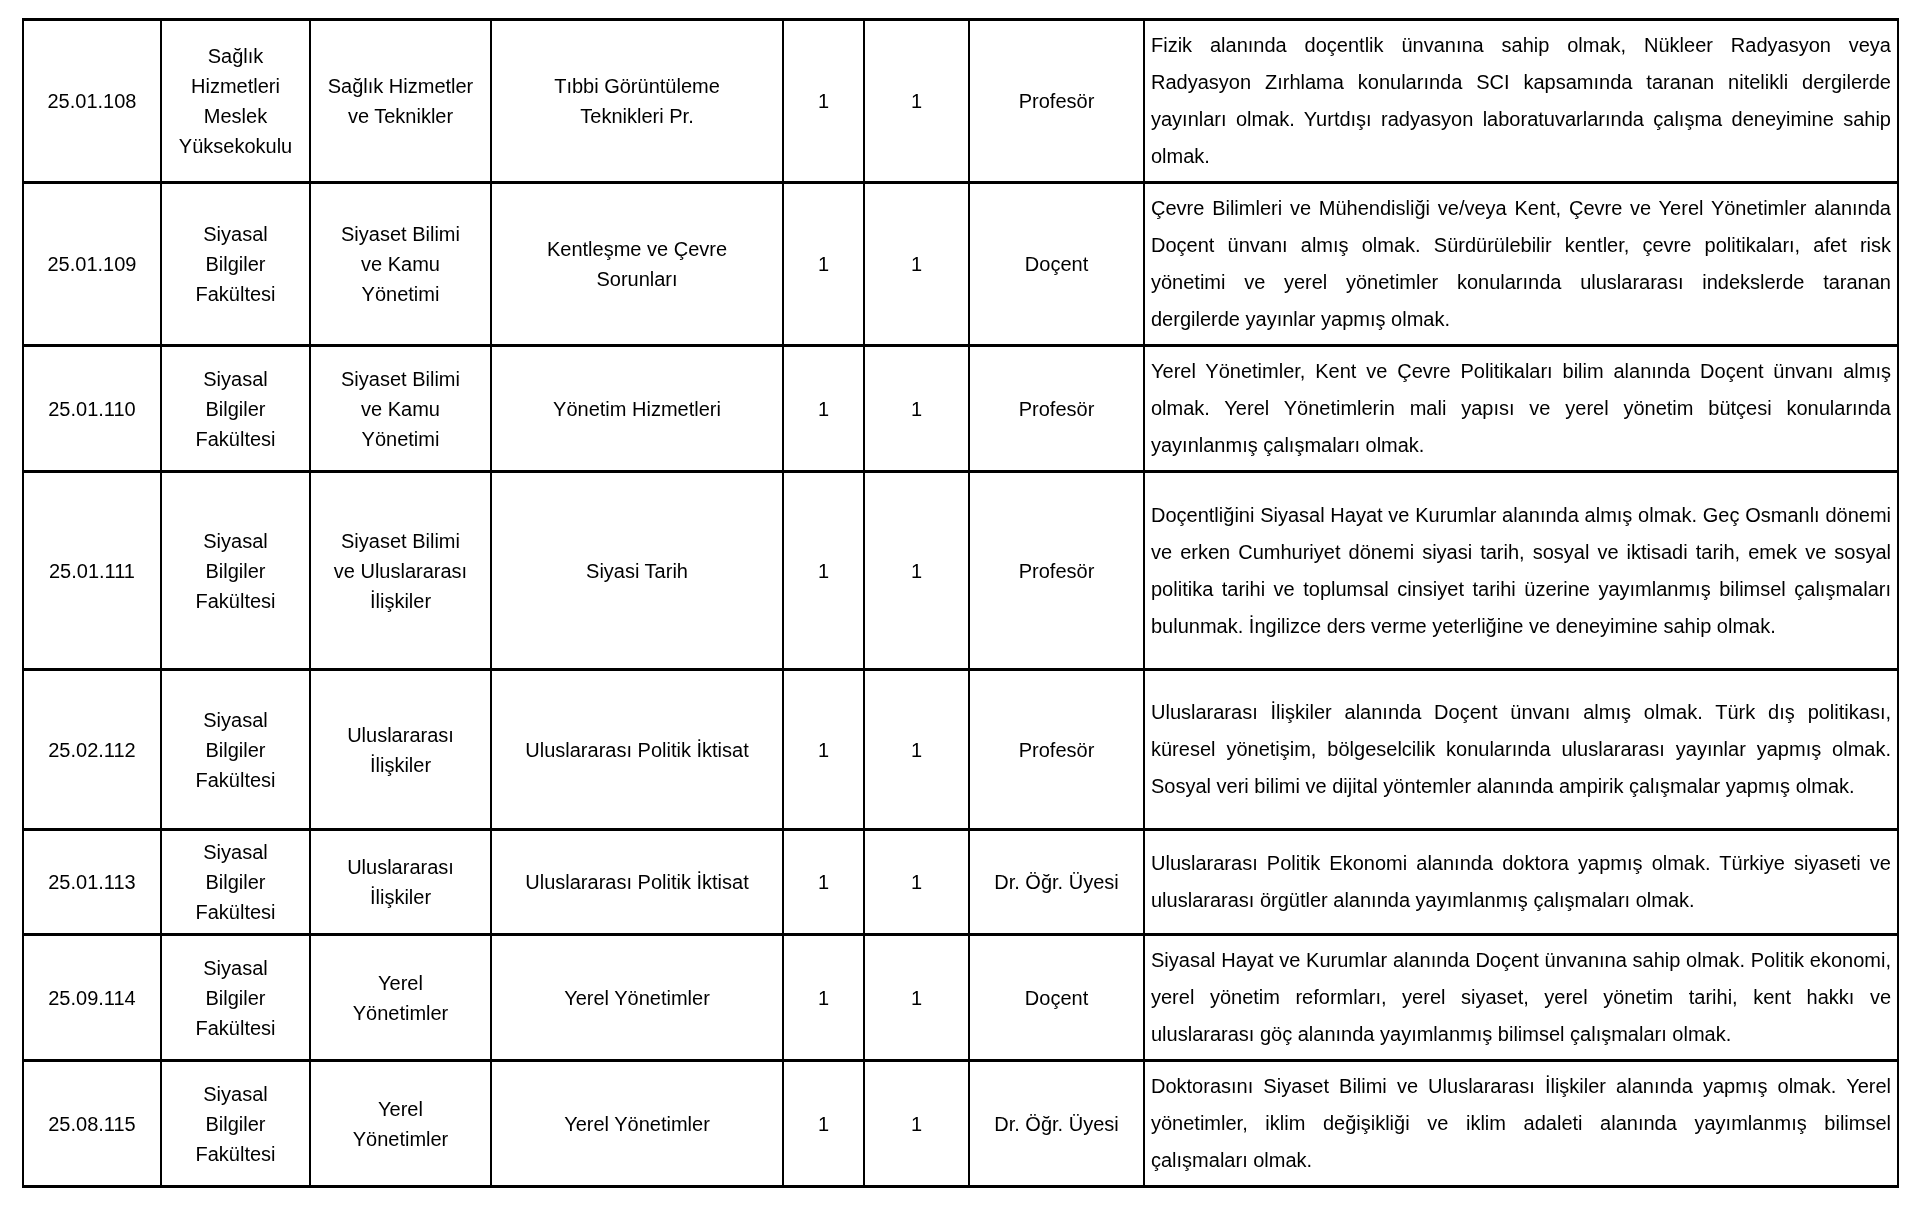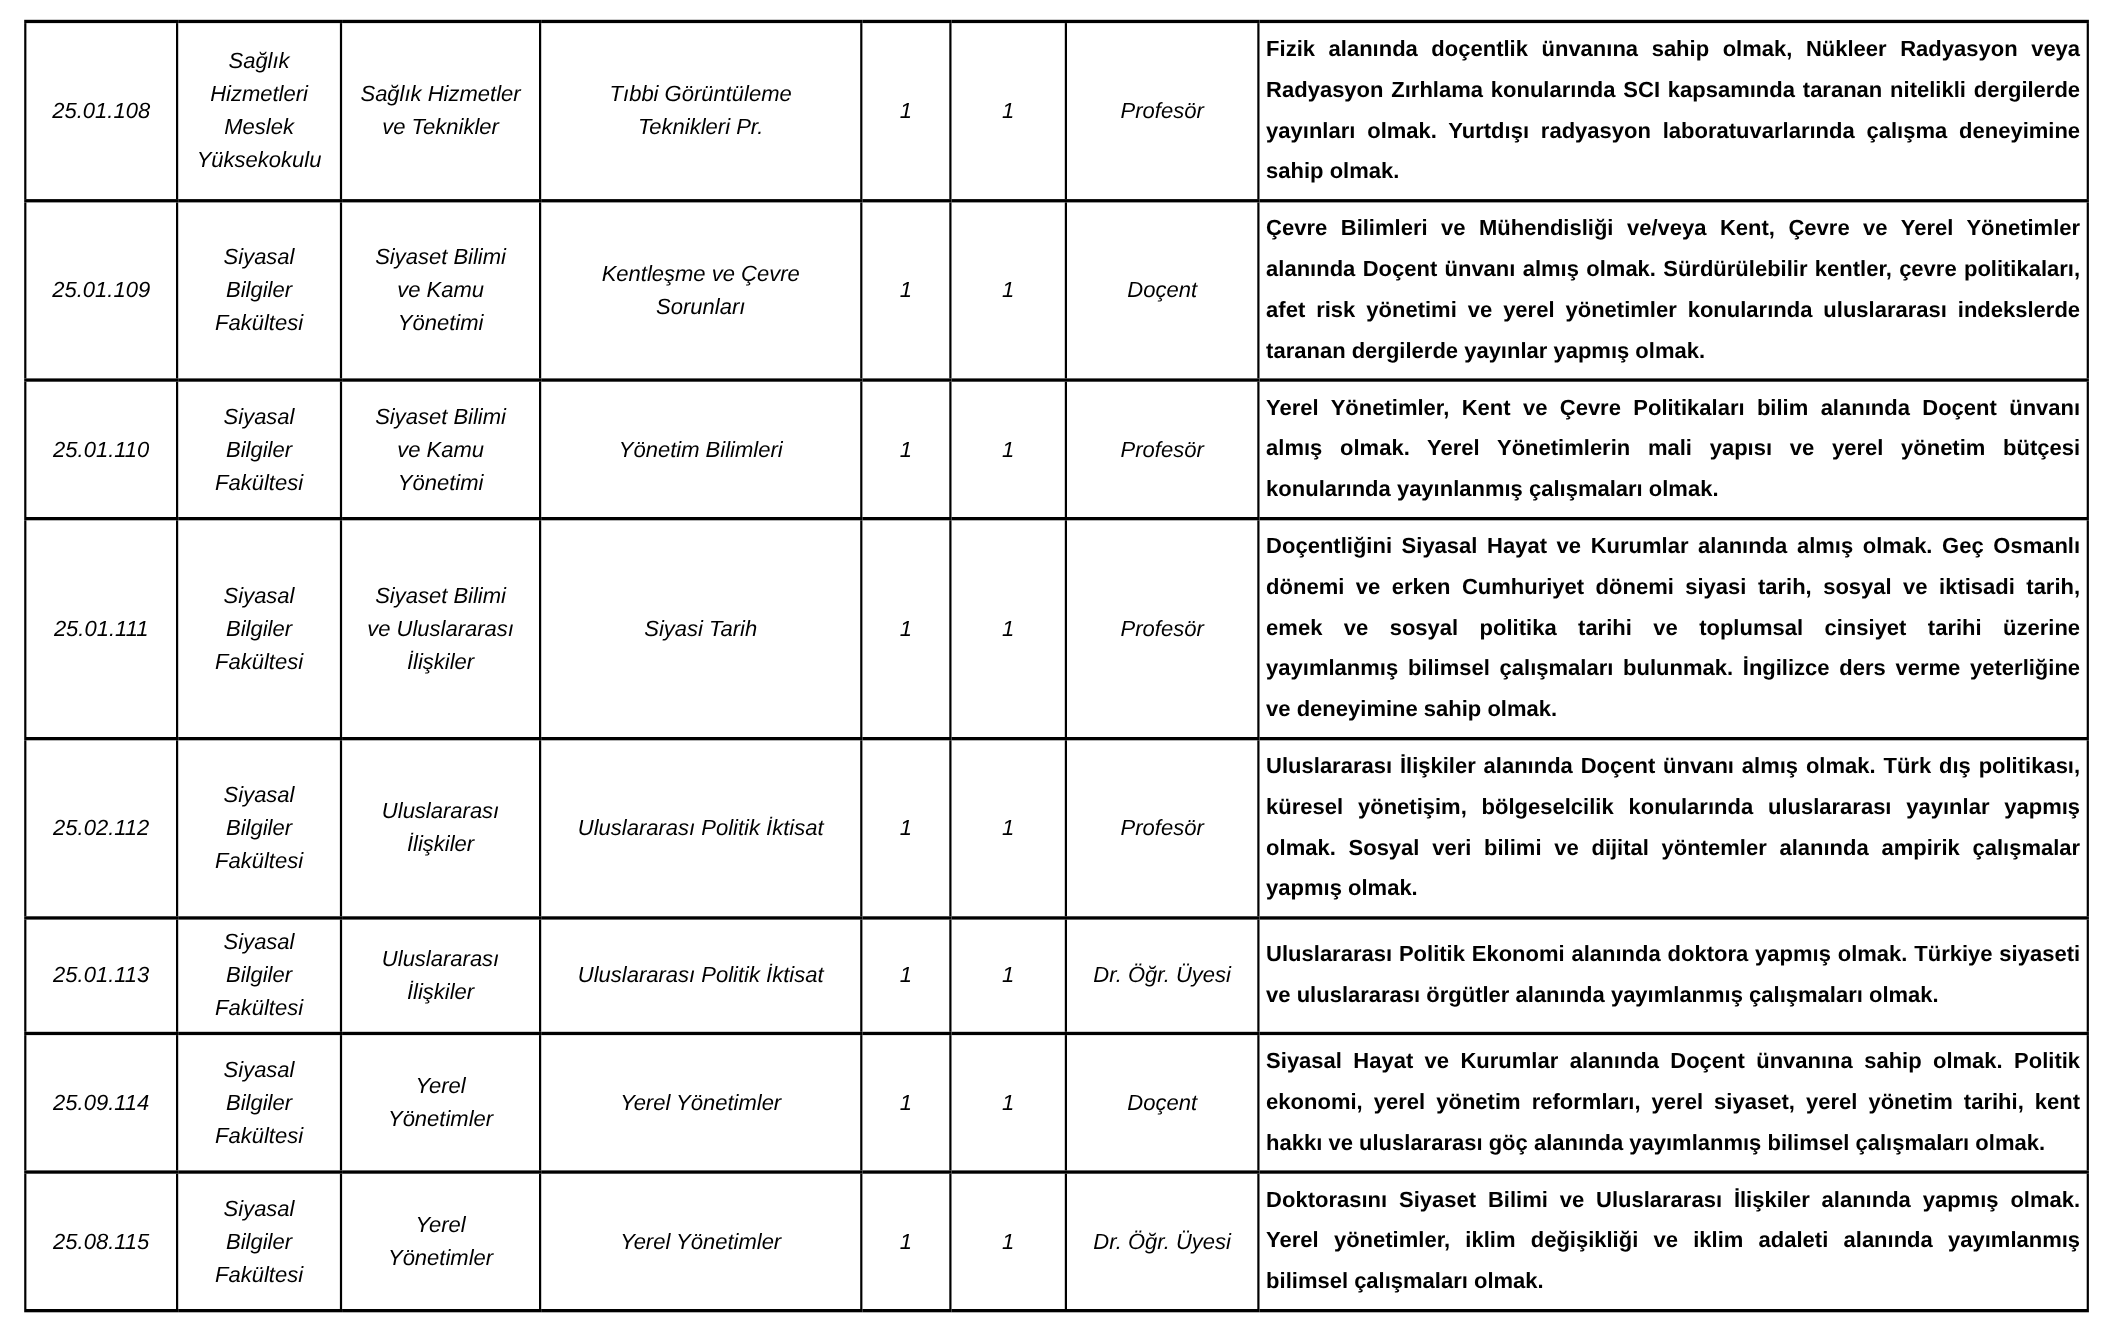--- a/index.html
+++ b/index.html
@@ -35,28 +35,26 @@
     vertical-align: middle;
     font-size: 20px;
     color: #000;
     padding: 6px 6px;
     overflow: hidden;
   }
   td.c-center {
     text-align: center;
     white-space: pre-line;
     line-height: 1.5;
-    font-style: italic;
   }
   td.c-desc {
     text-align: justify;
     text-justify: inter-word;
     line-height: 1.85;
     padding: 6px 14px 6px 12px;
-    font-weight: bold;
   }
   
   tr.r0 { height: 160px; }
   tr.r1 { height: 160px; }
   tr.r2 { height: 124px; }
   tr.r3 { height: 198px; }
   tr.r4 { height: 160px; }
   tr.r5 { height: 96px;  }
   tr.r6 { height: 124px; }
   tr.r7 { height: 124px; }
@@ -108,21 +106,21 @@
           <td class="c-desc">Çevre Bilimleri ve Mühendisliği ve/veya Kent, Çevre ve Yerel Yönetimler alanında Doçent ünvanı almış olmak. Sürdürülebilir kentler, çevre politikaları, afet risk yönetimi ve yerel yönetimler konularında uluslararası indekslerde taranan dergilerde yayınlar yapmış olmak.</td>
         </tr>
         <tr class="r2">
           <td class="c-center">25.01.110</td>
           <td class="c-center">Siyasal
 Bilgiler
 Fakültesi</td>
           <td class="c-center">Siyaset Bilimi
 ve Kamu
 Yönetimi</td>
-          <td class="c-center">Yönetim Bilimleri</td>
+          <td class="c-center">Yönetim Hizmetleri</td>
           <td class="c-center">1</td>
           <td class="c-center">1</td>
           <td class="c-center">Profesör</td>
           <td class="c-desc">Yerel Yönetimler, Kent ve Çevre Politikaları bilim alanında Doçent ünvanı almış olmak. Yerel Yönetimlerin mali yapısı ve yerel yönetim bütçesi konularında yayınlanmış çalışmaları olmak.</td>
         </tr>
         <tr class="r3">
           <td class="c-center">25.01.111</td>
           <td class="c-center">Siyasal
 Bilgiler
 Fakültesi</td>

